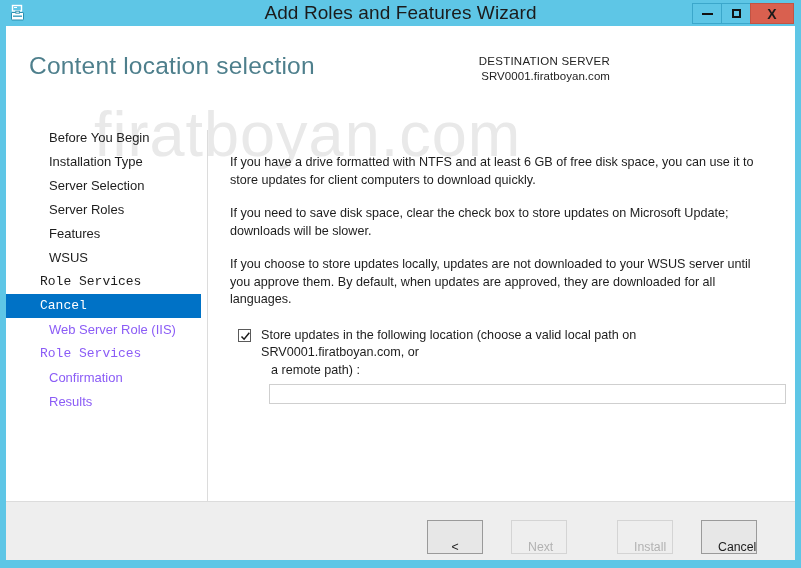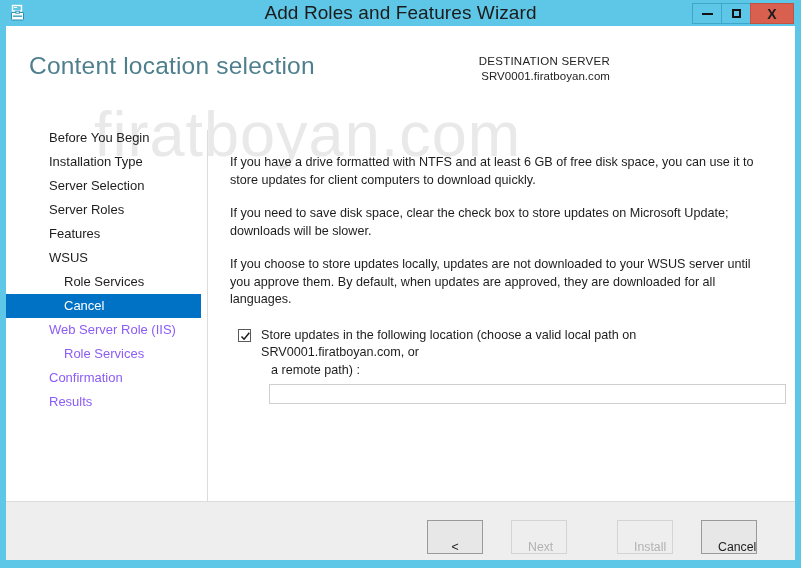--- a/index.html
+++ b/index.html
@@ -166,21 +166,21 @@
     height: 24px;
     line-height: 24px;
     font-size: 13px;
     color: #1d1d1d;
     font-family: "Liberation Sans", sans-serif;
     padding-left: 43px;
     box-sizing: border-box;
     white-space: nowrap;
     cursor: default;
   }
-  .nav-item.sub { padding-left: 58px; }
+  .nav-item.sub { padding-left: 34px; font-family: Liberation Mono, monospace; }
   .nav-item.dim { color: #8b5cf6; }
   .nav-item.selected {
     background: #0072c6;
     color: #ffffff;
     width: 195px;
     margin-left: 0;
   }
 
   
   .divider {

